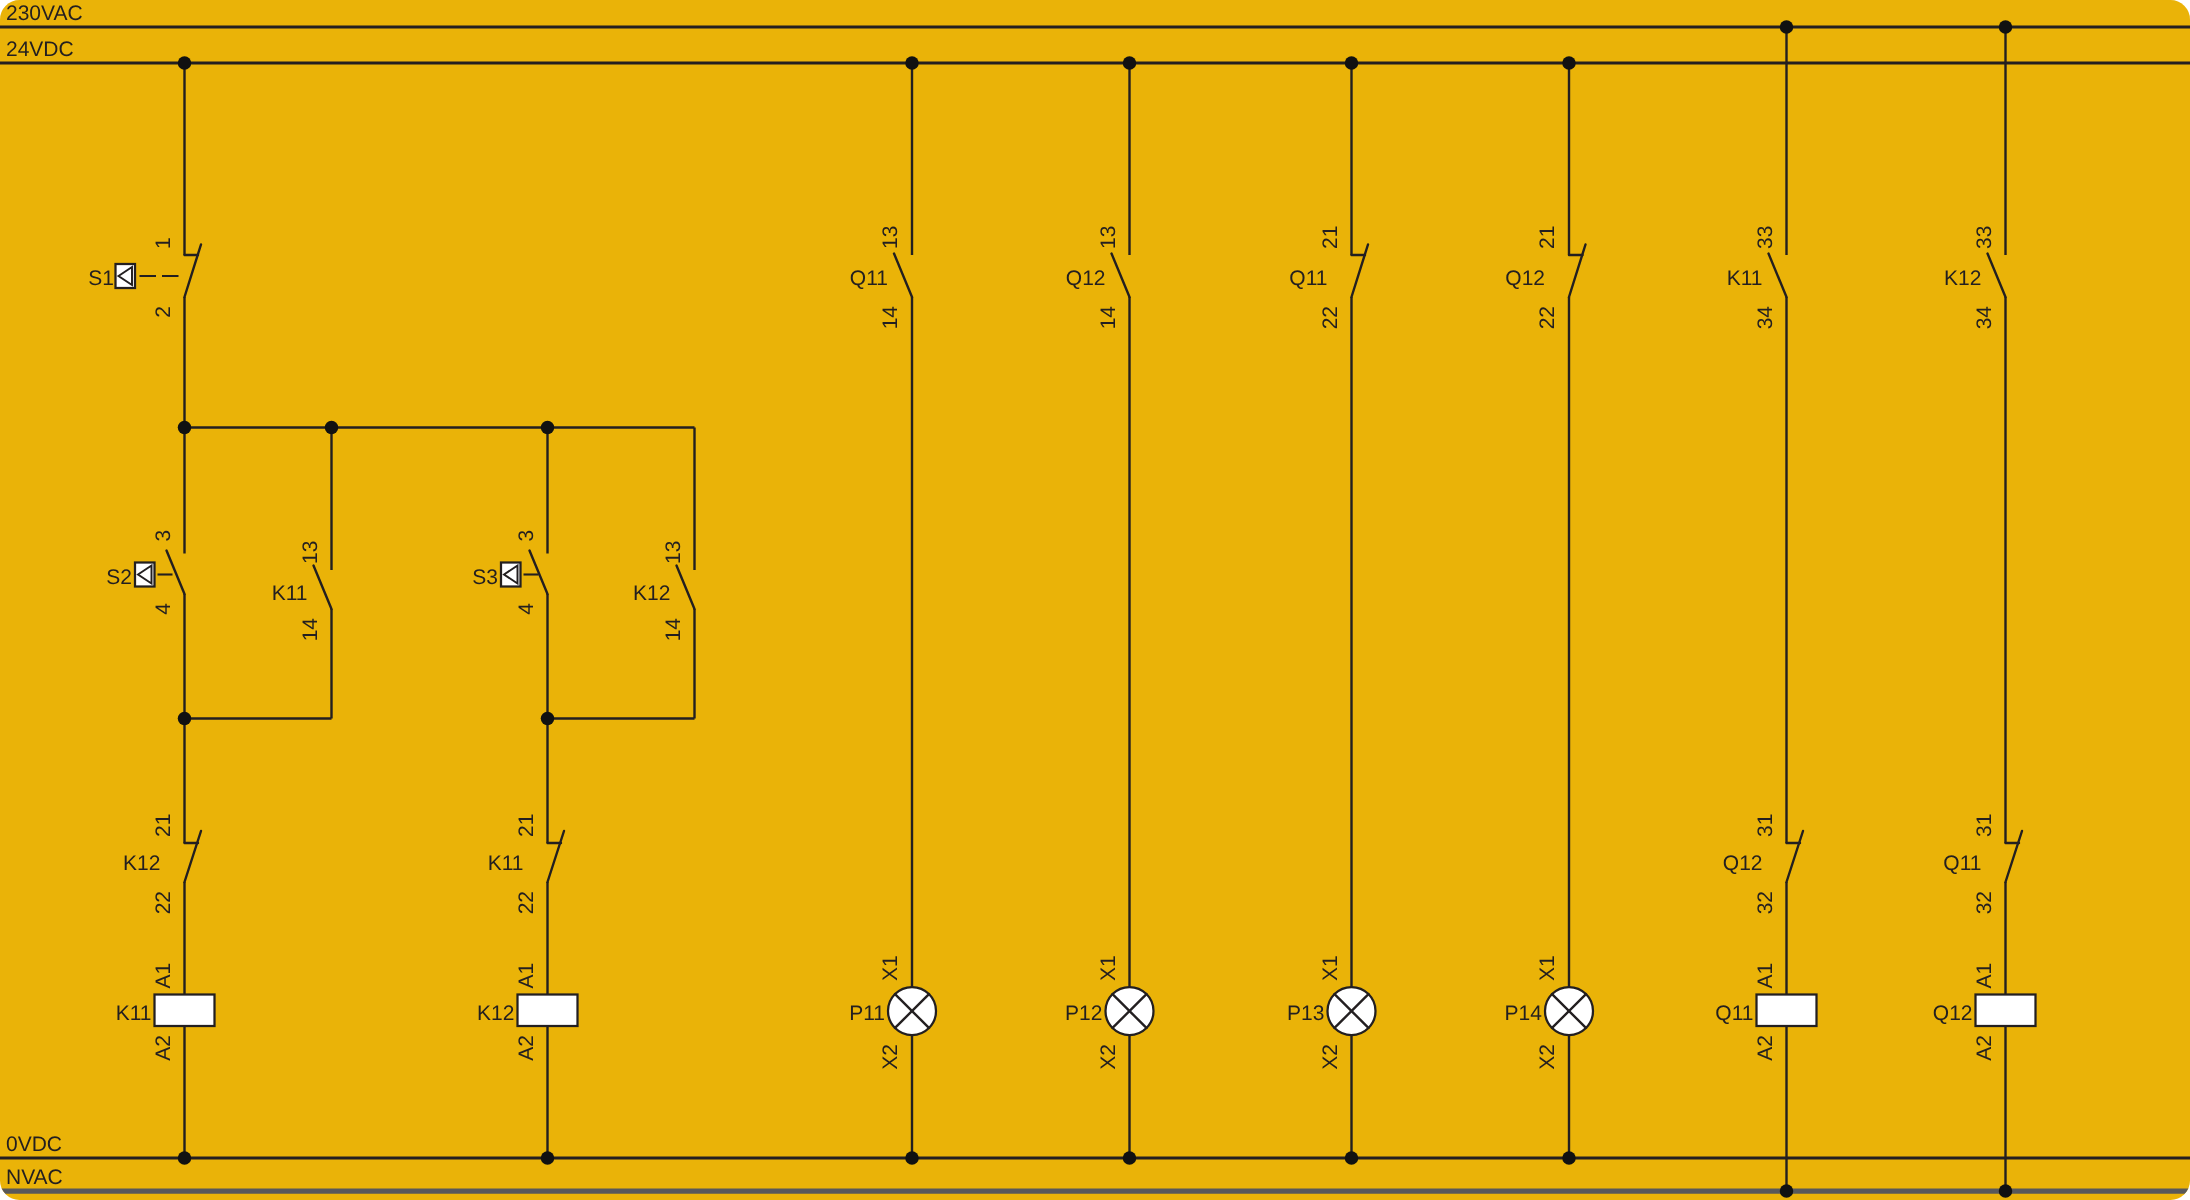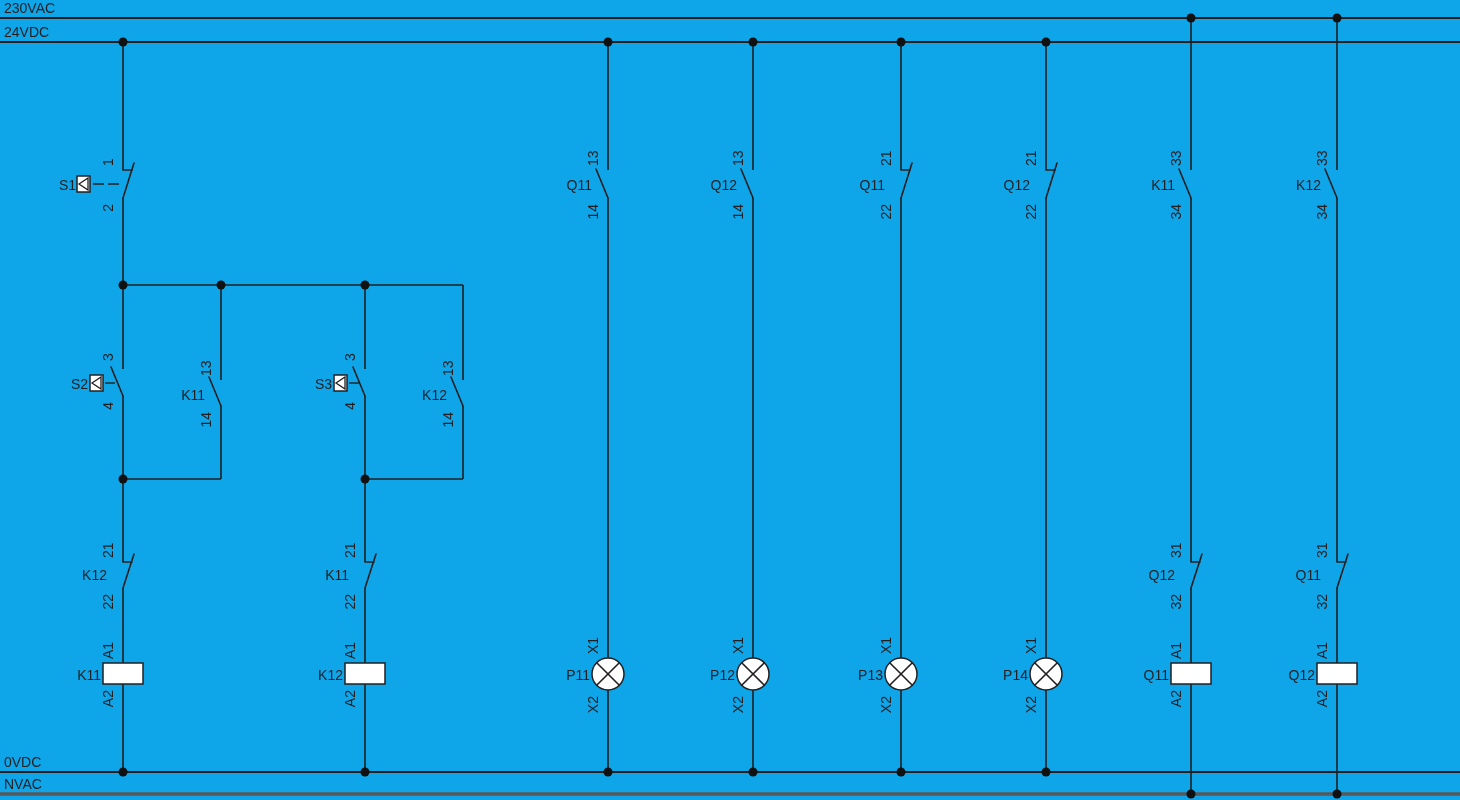--- a/index.html
+++ b/index.html
@@ -1,16 +1,16 @@
 <!DOCTYPE html>
 <html><head>
 <meta charset="utf-8">
 <style>
   html,body{margin:0;padding:0;background:#ffffff;}
-  .page{width:1460px;height:800px;position:relative;background:#0ea5e9;overflow:hidden;}
+  .page{width:1460px;height:800px;position:relative;background:#eab308;overflow:hidden;border-radius:13px;}
   svg text{font-family:"Liberation Sans","DejaVu Sans",sans-serif;font-size:14px;fill:#231f20;}
   text.e{text-anchor:end;}
   .wire{stroke:#231f20;stroke-width:1.6;fill:none;}
   .rail{stroke:#231f20;stroke-width:2;fill:none;}
   .rail-thick{stroke:#58585a;stroke-width:3.5;fill:none;}
   .blade{stroke:#231f20;stroke-width:1.6;fill:none;stroke-linecap:round;}
   .dot{fill:#111111;stroke:none;}
   .boxsym{fill:#ffffff;stroke:#231f20;stroke-width:1.5;}
   .trisym{fill:#ffffff;stroke:#231f20;stroke-width:1.3;stroke-linejoin:miter;}
   .dash{stroke:#231f20;stroke-width:1.4;}

